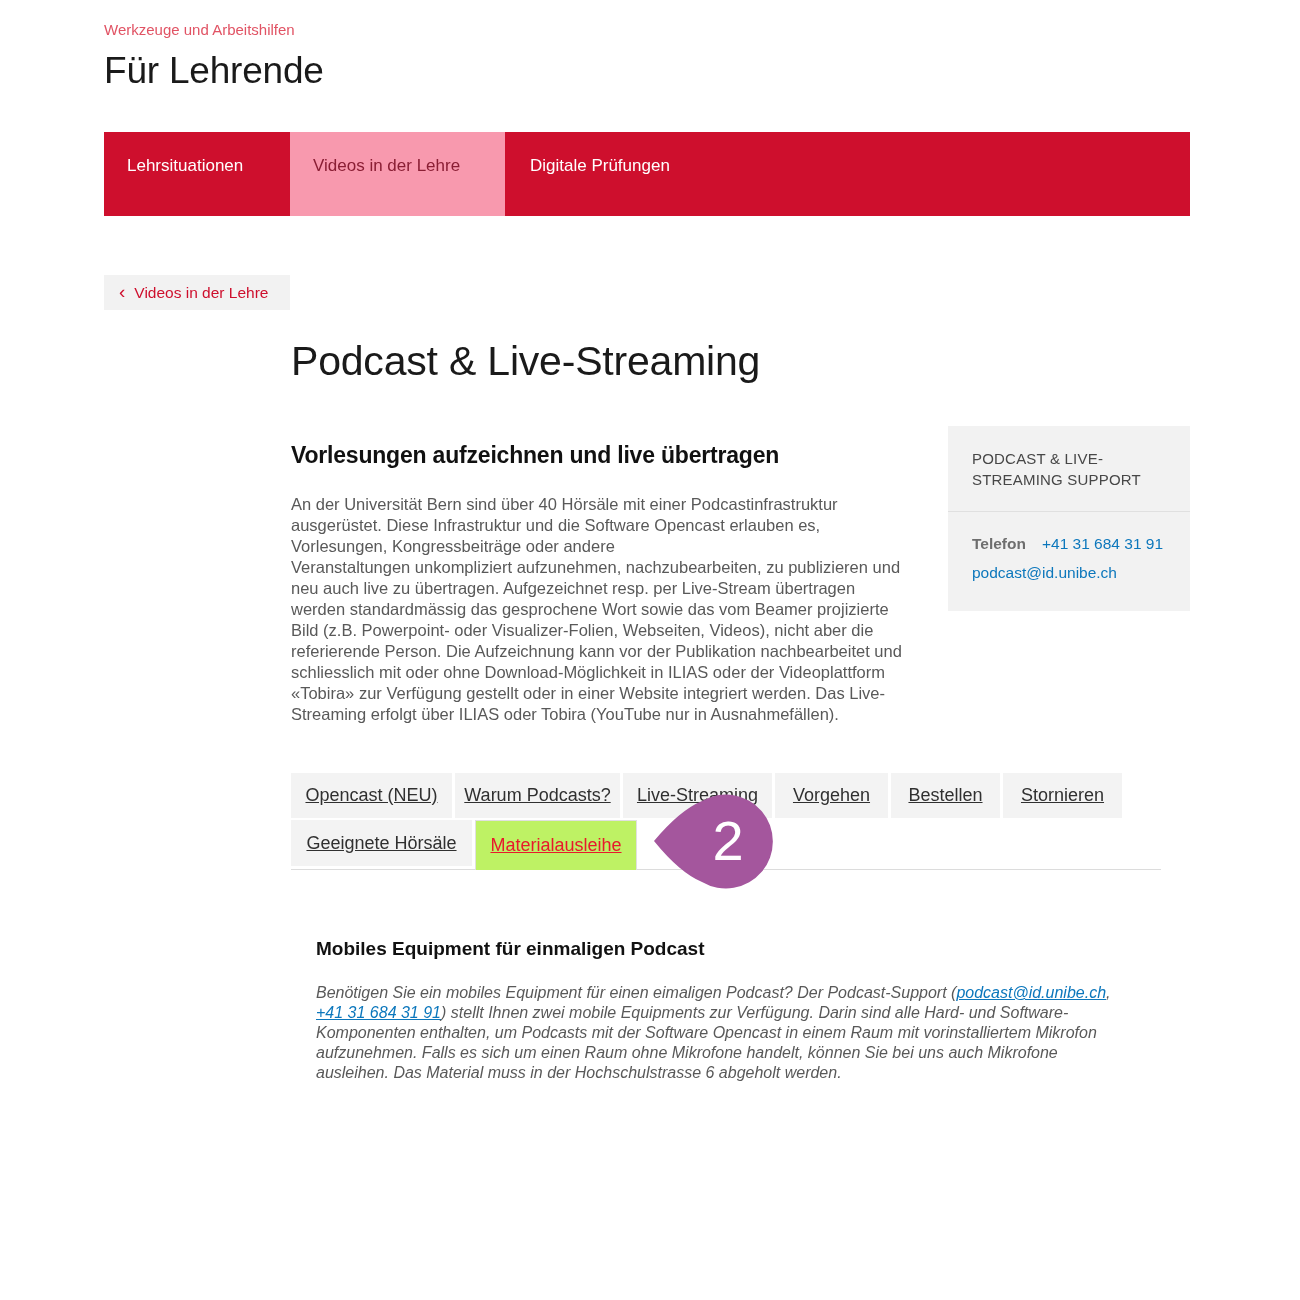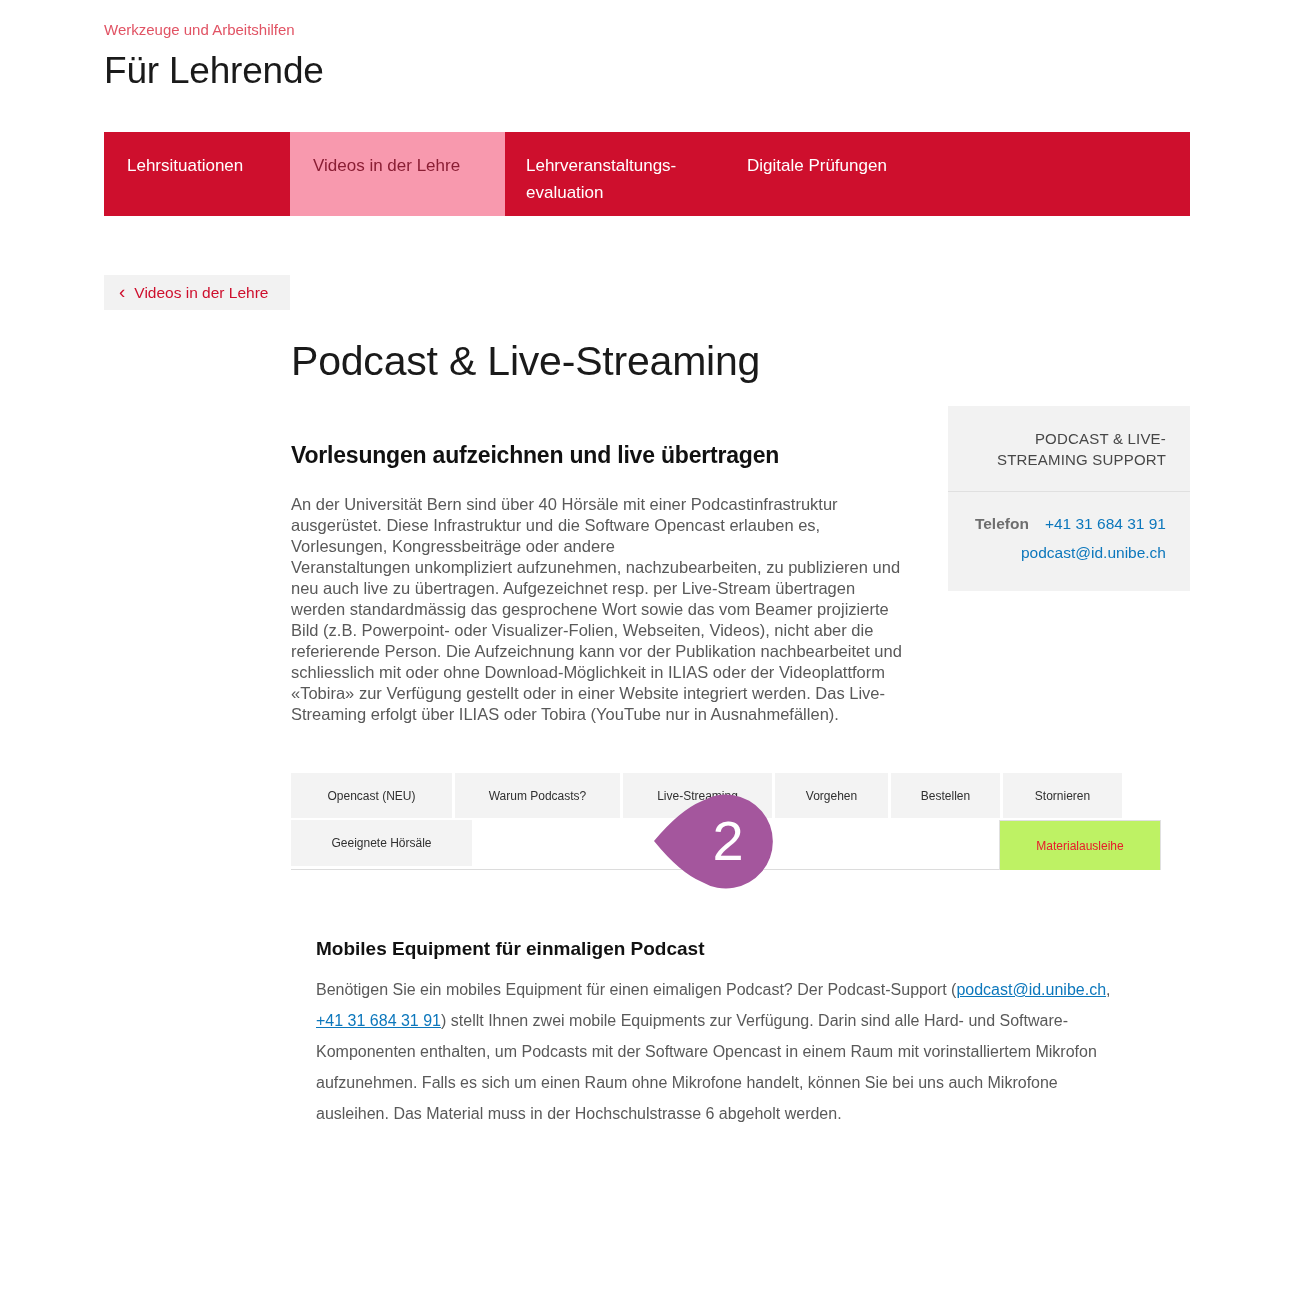--- a/index.html
+++ b/index.html
@@ -54,72 +54,71 @@
   .content{position:relative;margin-top:28px;}
   .main-col{margin-left:187px;width:872px;}
   .article-title{font-size:41px;font-weight:400;color:var(--heading-dark);letter-spacing:-.2px;margin-top:21px;}
   .section-h{margin-top:57px;font-size:23px;font-weight:700;color:#111111;letter-spacing:-.2px;}
   .intro{
     margin-top:25px;width:620px;font-size:16.5px;line-height:21px;
     color:var(--body-gray);white-space:pre-line;
   }
 
   
-  .sidebar{position:absolute;right:0;top:68px;width:242px;background:var(--chip-gray);text-align:right;}
+  .sidebar{position:absolute;right:0;top:88px;width:242px;background:var(--chip-gray);}
   .sb-head{
     padding:22px 24px 21px;font-size:15px;line-height:21px;color:#474747;
     border-bottom:1px solid #e0e0e0;letter-spacing:.2px;
   }
   .sb-body{padding:21px 24px 27px;font-size:15.5px;line-height:22px;}
   .sb-row .lbl{font-weight:700;color:#6e6e6e;margin-right:16px;}
   .sb-link{color:var(--link-blue);text-decoration:none;cursor:pointer;}
   .sb-email{display:inline-block;margin-top:7px;}
 
   
   .subtabs{margin-top:48px;width:870px;position:relative;}
   .tabrow{display:flex;gap:3px;}
   .row1{height:45px;margin-bottom:2px;}
-  .row2{height:50px;position:relative;justify-content:space-between;}
+  .row2{height:50px;position:relative;}
   .row2::after{
     content:"";position:absolute;left:0;right:0;bottom:0;height:1px;
     background:var(--line-gray);z-index:1;
   }
   .subtab{
-    background:var(--tab-gray);color:#303030;font-size:12px;
+    background:var(--tab-gray);color:#303030;font-size:18px;
     display:flex;align-items:center;justify-content:center;
-    cursor:pointer;flex:0 0 auto;position:relative;z-index:2;
+    cursor:pointer;flex:0 0 auto;position:relative;z-index:2;text-decoration:underline;
   }
   .t0{width:161px;} .t1{width:165px;} .t2{width:149px;}
   .t3{width:113px;} .t4{width:109px;} .t5{width:119px;}
   .g0{width:181px;height:46px;}
   .g1{width:162px;height:50px;background:#bef264;border:1px solid #e0e0e0;border-bottom:none;
       color:var(--active-tab-red);}
 
   
   .marker{position:absolute;left:361px;top:16px;width:125px;height:105px;z-index:5;pointer-events:none;}
   .marker svg{display:block;width:125px;height:105px;}
 
   
   .tabpanel{margin-top:68px;margin-left:25px;width:816px;}
   .panel-h{font-size:19px;font-weight:700;color:#111111;}
-  .panel-p{margin-top:14px;font-size:16px;line-height:31px;color:var(--body-gray);}
+  .panel-p{margin-top:23px;font-size:16px;line-height:20px;color:var(--body-gray);font-style:italic;}
   .panel-p a{color:var(--link-blue);text-decoration:underline;cursor:pointer;}
 </style>
 </head>
 <body>
 
 <div class="page">
 
   <div class="eyebrow">Werkzeuge und Arbeitshilfen</div>
   <h1 class="page-h1">Für Lehrende</h1>
 
   <div class="mainnav">
     <div class="nav-item n0">Lehrsituationen</div>
     <div class="nav-item n1 active">Videos in der Lehre</div>
-    <div class="nav-item n3">Lehrveranstaltungs-evaluation</div>
     <div class="nav-item n4">Digitale Prüfungen</div>
   </div>
 
   <div class="breadcrumb">
     <span class="chev">‹</span>
     <span>Videos in der Lehre</span>
   </div>
 
   <div class="content">
 

